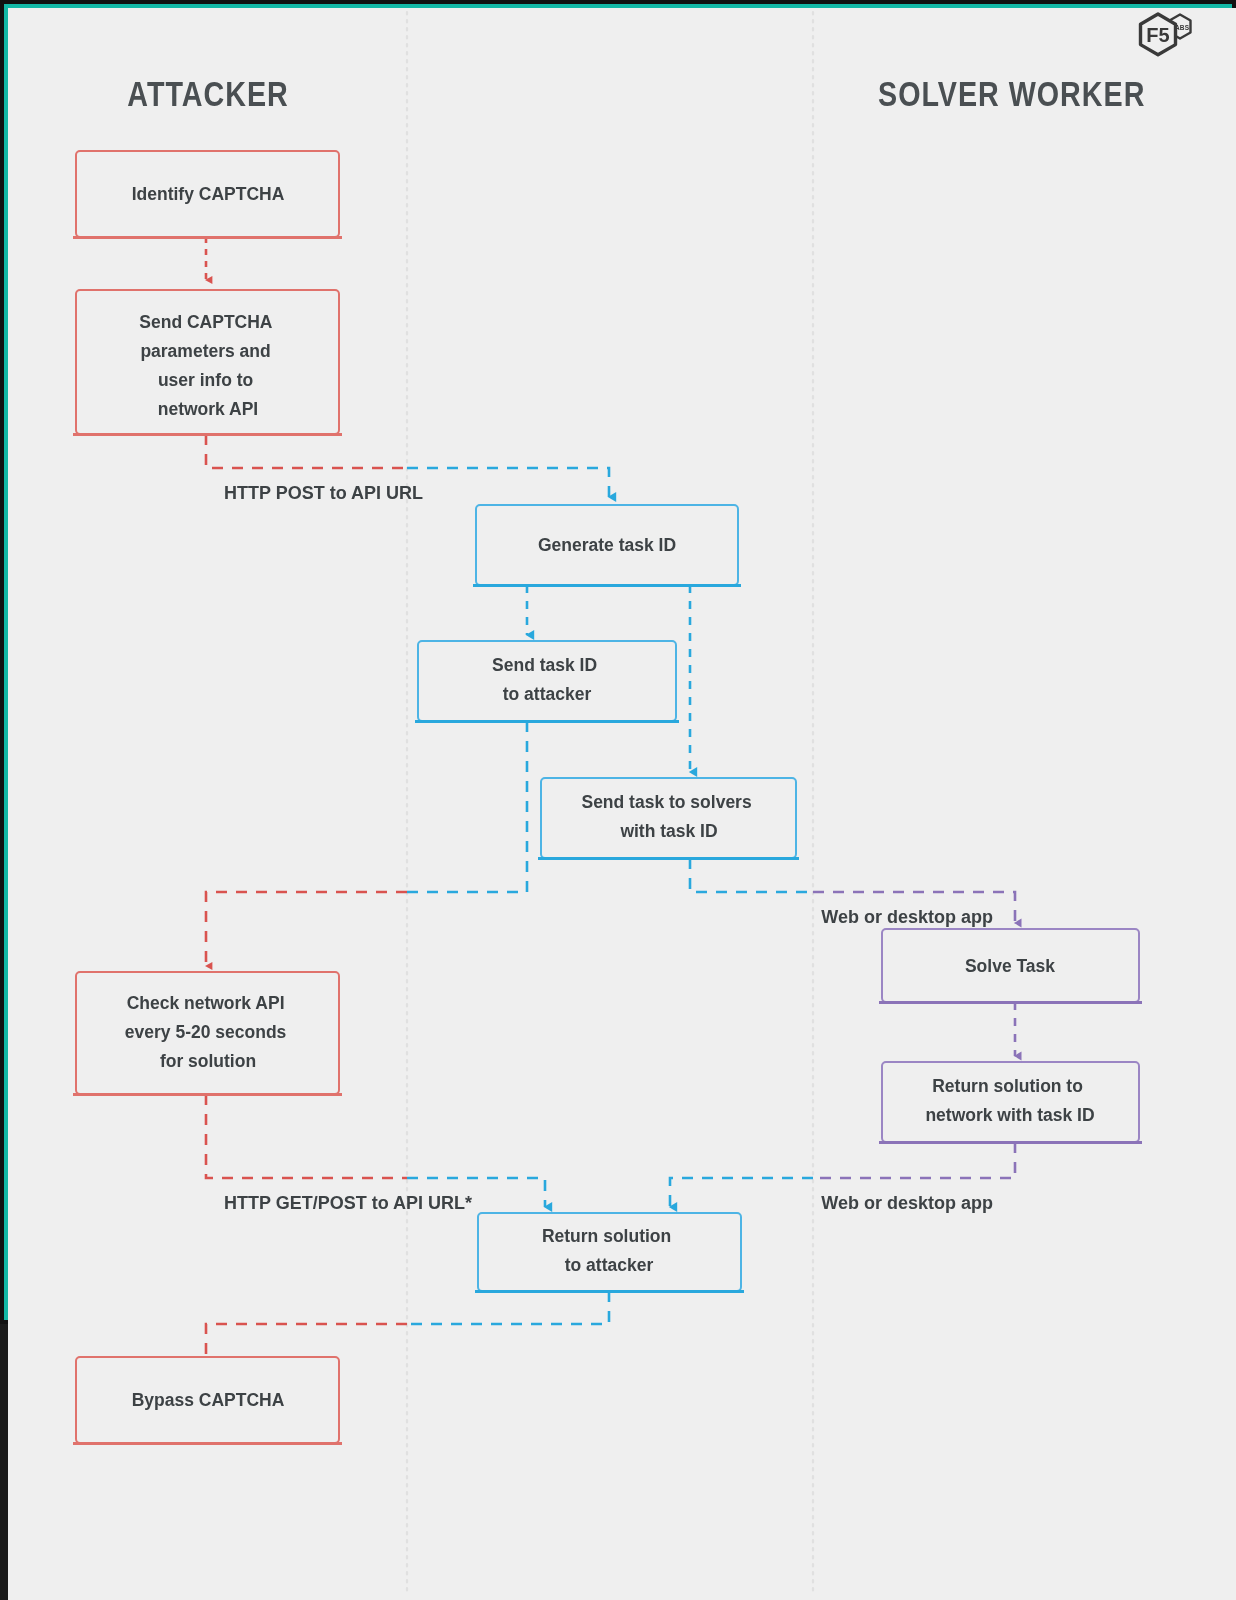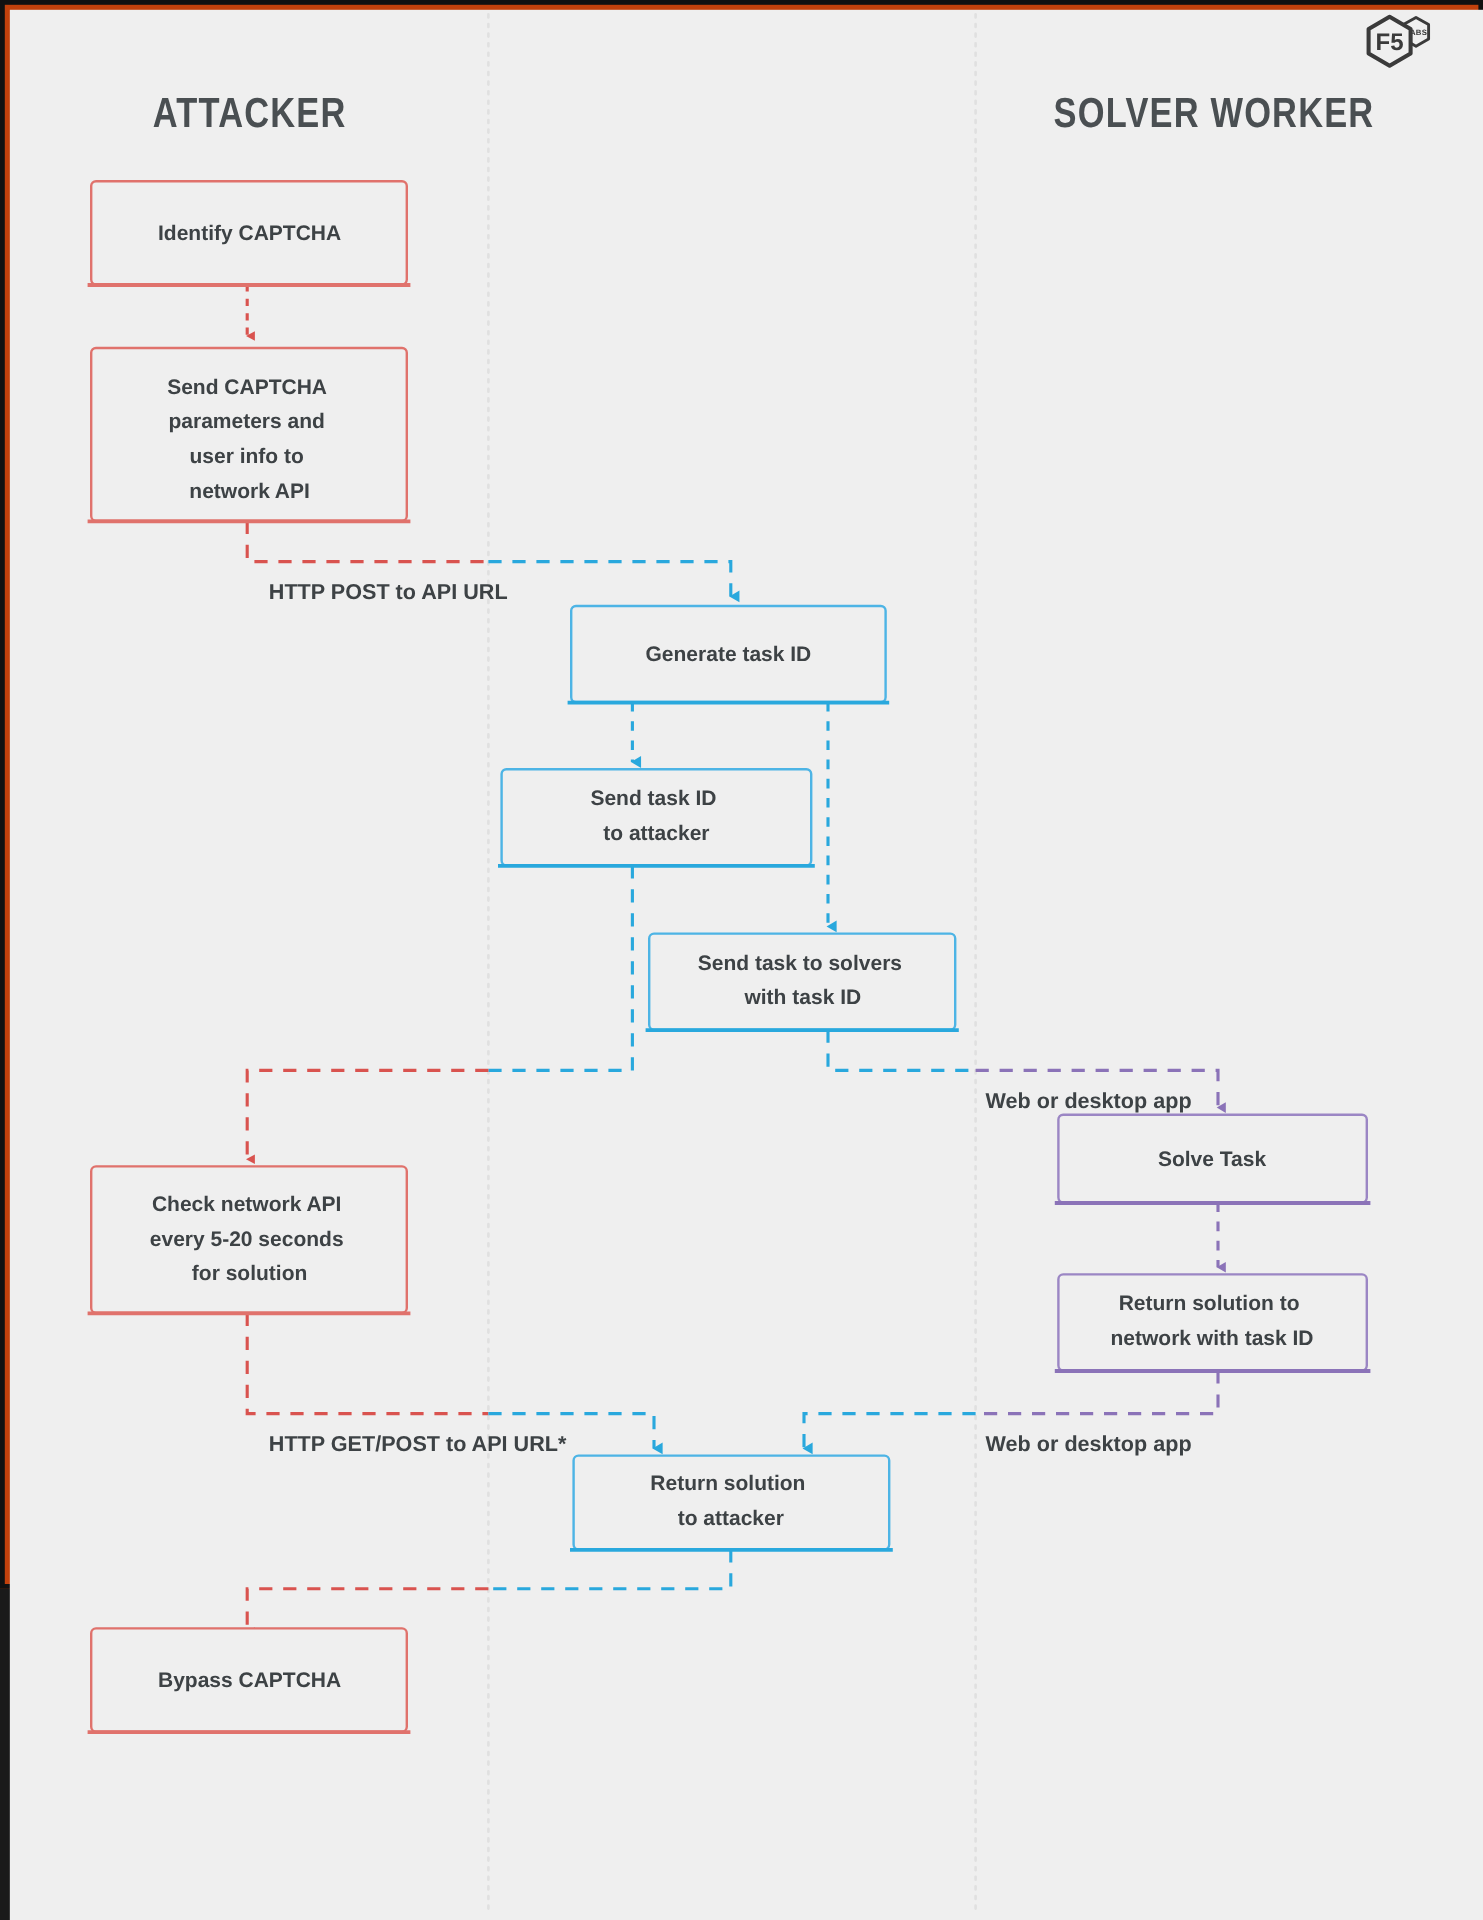--- a/index.html
+++ b/index.html
@@ -13,21 +13,21 @@
     font-family: "Liberation Sans", sans-serif;
     overflow: hidden;
   }
   #frame {
     position: absolute;
     left: 0; top: 0;
     width: 1236px;
     height: 1324px;
     box-sizing: border-box;
     border: 4px solid #111111;
-    background: #c2410c;
+    background: #14b8a6;
   }
   #canvas {
     position: absolute;
     left: 4px;
     top: 4px;
     width: 1228px;
     height: 1592px;
   }
   svg { display: block; }
 

